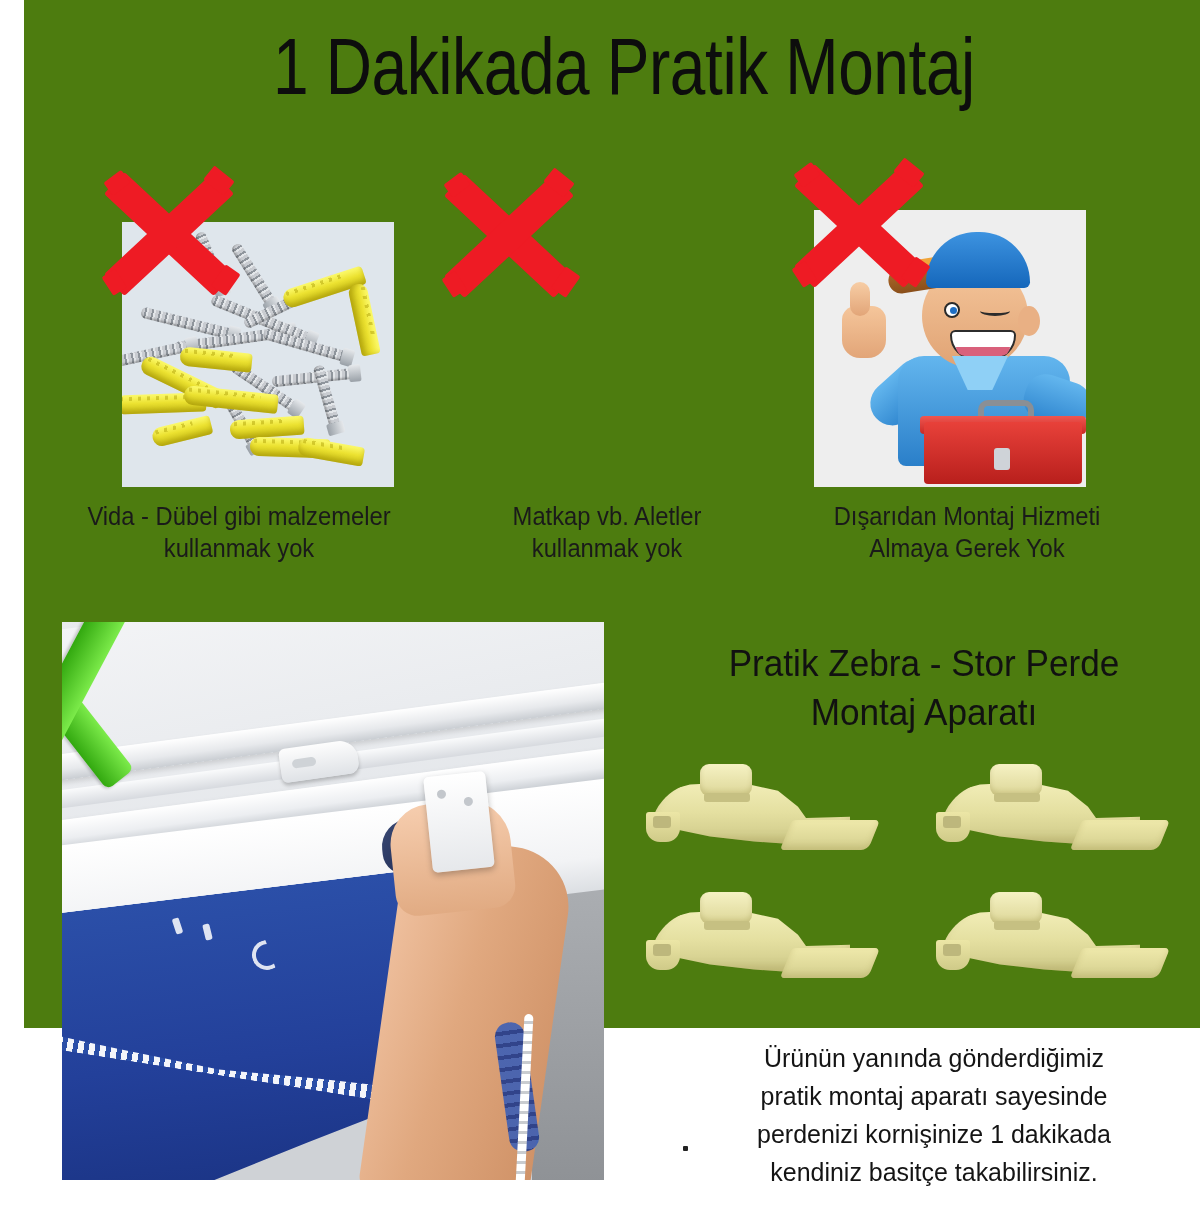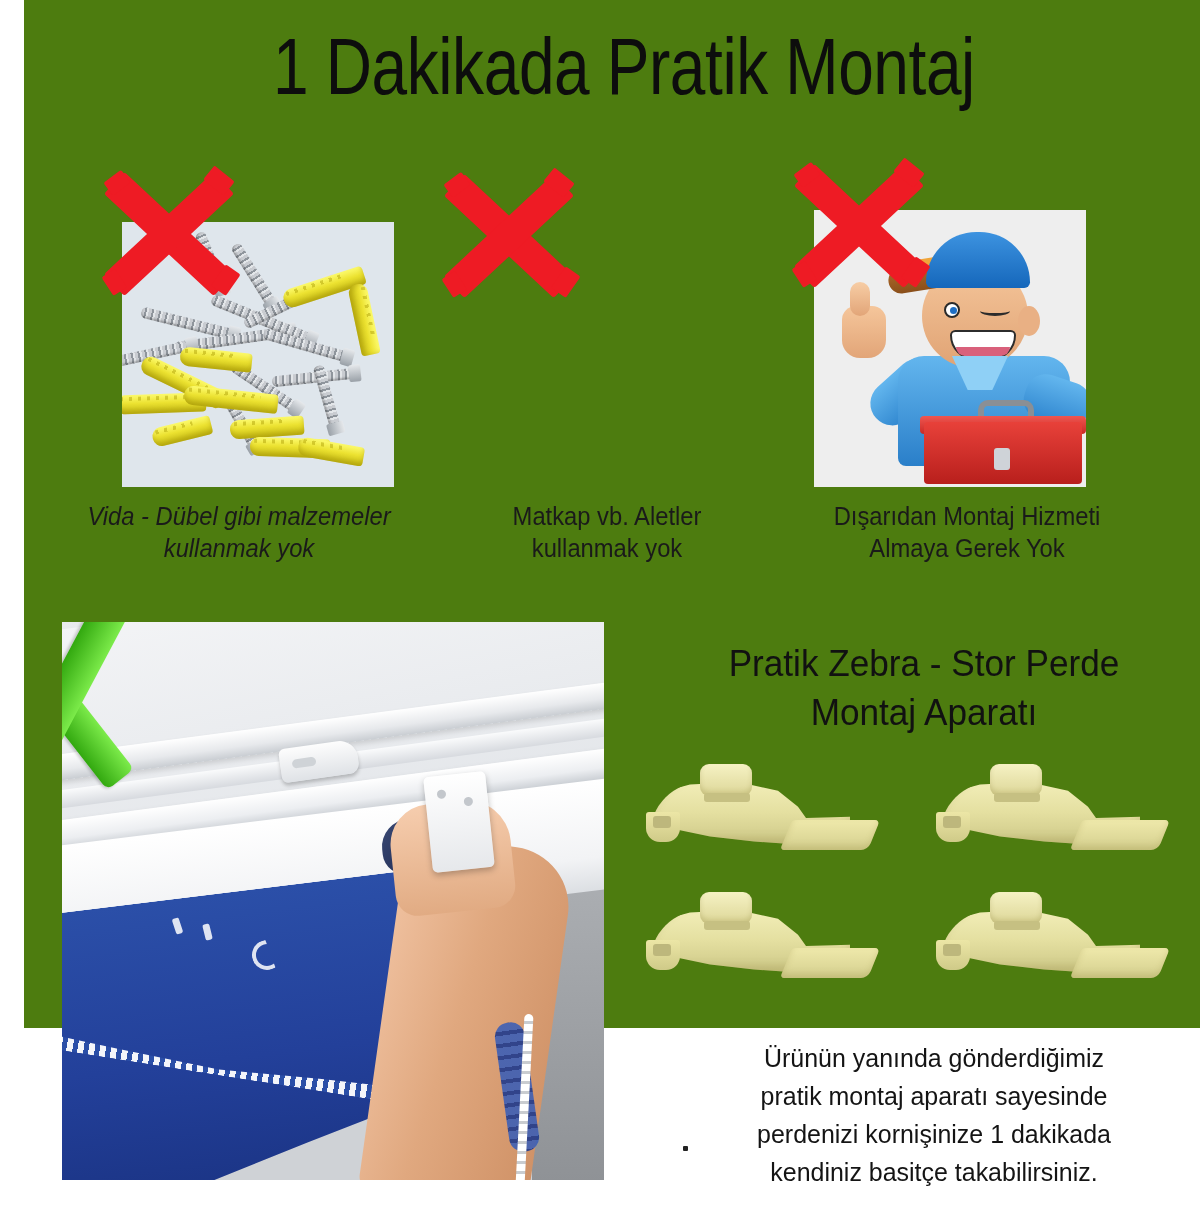--- a/index.html
+++ b/index.html
@@ -20,21 +20,21 @@
     letter-spacing: -0.5px;
     transform: scaleX(0.80);
     transform-origin: 50% 50%;
     white-space: nowrap;
     line-height: 1.02;
   }
 
   
   .top-row { position: absolute; left: 0; top: 170px; width: 1200px; height: 410px; }
   .card { position: absolute; top: 0; width: 330px; height: 410px; }
-  .card.c1 { left: 50px; font-style: italic; }
+  .card.c1 { left: 50px; }
   .card.c2 { left: 418px; }
   .card.c3 { left: 778px; }
 
   .imgbox {
     position: absolute; left: 0; top: 52px;
     width: 272px; height: 265px;
     overflow: hidden;
   }
   .c1 .imgbox { left: 48px; background: #dfe6ec; }
   .c2 .imgbox { left: 26px; top: 52px; width: 272px; height: 265px;

